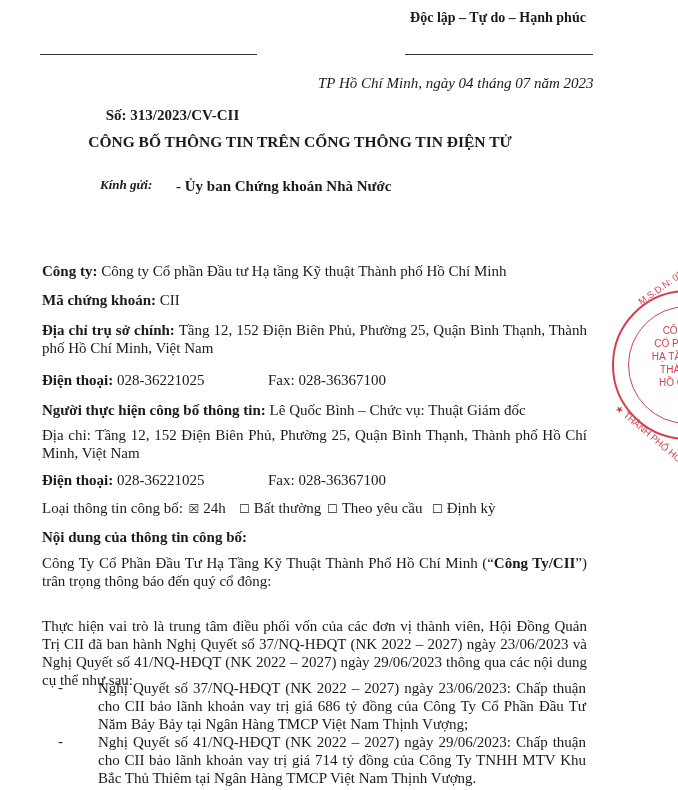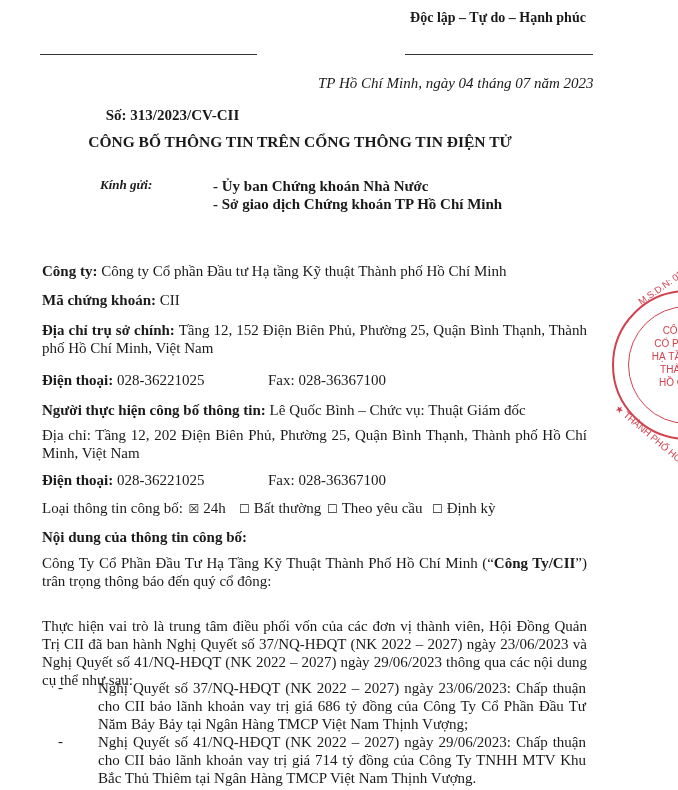--- a/index.html
+++ b/index.html
@@ -12,21 +12,21 @@
   .hdr { font-weight: bold; font-size: 17.5px; line-height: 20px; text-align: center; }
   .hdr-left { left: 0; width: 345px; top: 8px; }
   .hdr-right { left: 318px; width: 360px; top: 8px; }
   .hdr-sub { font-size: 14px; }
   .rule { position: absolute; height: 1px; background: #333; }
   .so { font-weight: bold; font-size: 15px; margin-top: 32px; }
   .date { font-style: italic; font-size: 15px; }
   .title { left: 0; width: 600px; text-align: center; top: 133px; font-weight: bold; font-size: 15.5px; }
   .kg-label { left: 100px; top: 177px; font-weight: bold; font-style: italic; font-size: 13px; }
   .kg-list { left: 176px; top: 177px; font-weight: bold; font-size: 15px; line-height: 18px; }
-  .kg-list div { height: 18px; margin-left: 37px; }
+  .kg-list div { height: 18px; }
   .line { left: 42px; font-size: 15px; line-height: 18px; }
   .wrap { white-space: normal; width: 545px; text-align: justify; }
   b { font-weight: bold; }
   .cb { font-family: "DejaVu Sans", sans-serif; font-size: 12px; display: inline-block; margin: 0 4px 0 2px; }
   .bullet-dash { left: 58px; font-size: 15px; }
   .bullet-text { left: 98px; width: 488px; white-space: normal; text-align: justify; font-size: 15px; line-height: 18px; }
   .stamp {
     position: absolute; left: 612px; top: 290px; width: 150px; height: 150px;
     border-radius: 50%; border: 2px solid #d2414e; box-sizing: border-box;
   }
@@ -55,41 +55,40 @@
   <div class="hdr-sub">Độc lập – Tự do – Hạnh phúc</div>
 </div>
 <div class="rule" style="left:405px; width:188px; top:54px;"></div>
 <div class="abs date" style="left:318px; width:360px; text-align:left; top:75px;">TP Hồ Chí Minh, ngày 04 tháng 07 năm 2023</div>
 
 <div class="abs title">CÔNG BỐ THÔNG TIN TRÊN CỔNG THÔNG TIN ĐIỆN TỬ</div>
 
 <div class="abs kg-label">Kính gửi:</div>
 <div class="abs kg-list">
   <div>- Ủy ban Chứng khoán Nhà Nước</div>
-  <div>- Sở giao dịch Chứng khoán TP Hồ Chí Minh</div>
 </div>
 
 <div class="abs line" style="top:262px;">
   <b>Công ty:</b><span> Công ty Cổ phần Đầu tư Hạ tầng Kỹ thuật Thành phố Hồ Chí Minh</span>
 </div>
 <div class="abs line" style="top:291px;">
   <b>Mã chứng khoán:</b><span> CII</span>
 </div>
 <div class="abs line wrap" style="top:321px;">
   <b>Địa chỉ trụ sở chính:</b><span> Tầng 12, 152 Điện Biên Phủ, Phường 25, Quận Bình Thạnh, Thành phố Hồ Chí Minh, Việt Nam</span>
 </div>
 <div class="abs line" style="top:371px;">
   <b>Điện thoại:</b><span> 028-36221025</span>
 </div>
 <div class="abs line" style="left:268px; top:371px;">Fax: 028-36367100</div>
 
 <div class="abs line" style="top:401px;">
   <b>Người thực hiện công bố thông tin:</b><span> Lê Quốc Bình – Chức vụ: Thuật Giám đốc</span>
 </div>
-<div class="abs line wrap" style="top:426px;">Địa chỉ: Tầng 12, 202 Điện Biên Phủ, Phường 25, Quận Bình Thạnh, Thành phố Hồ Chí Minh, Việt Nam</div>
+<div class="abs line wrap" style="top:426px;">Địa chỉ: Tầng 12, 152 Điện Biên Phủ, Phường 25, Quận Bình Thạnh, Thành phố Hồ Chí Minh, Việt Nam</div>
 <div class="abs line" style="top:471px;">
   <b>Điện thoại:</b><span> 028-36221025</span>
 </div>
 <div class="abs line" style="left:268px; top:471px;">Fax: 028-36367100</div>
 
 <div class="abs line" style="top:499px;">
   <span>Loại thông tin công bố:</span>
   <span class="cb">☒</span><span>24h</span>&nbsp;&nbsp;
   <span class="cb">☐</span><span>Bất thường</span>
   <span class="cb">☐</span><span>Theo yêu cầu</span>&nbsp;

